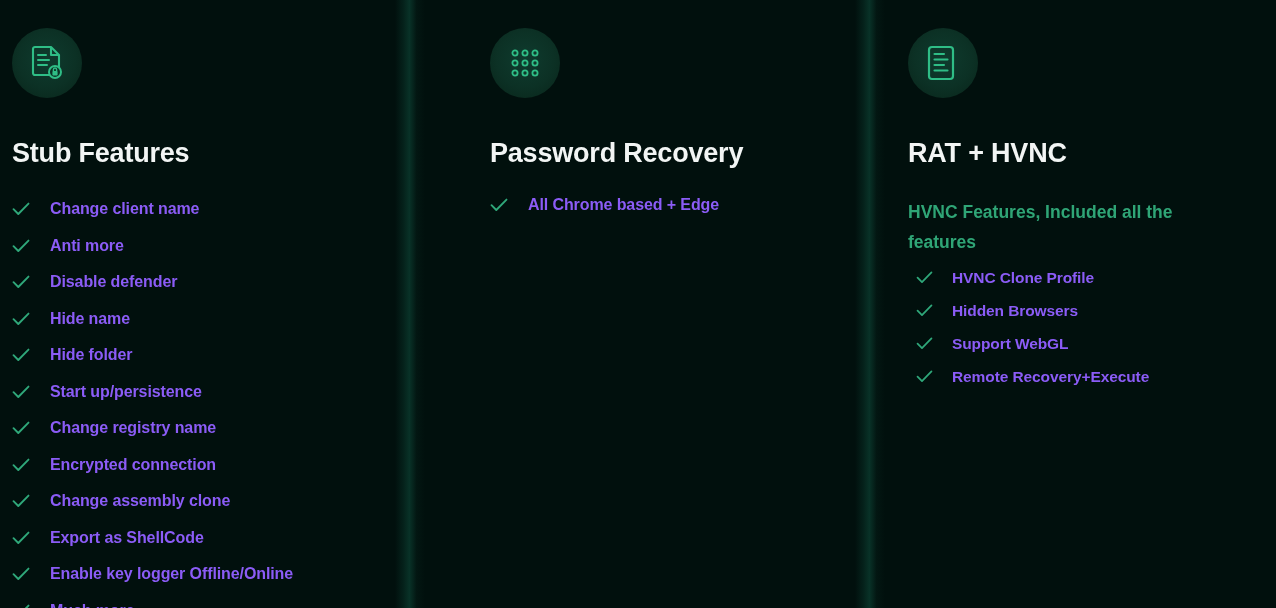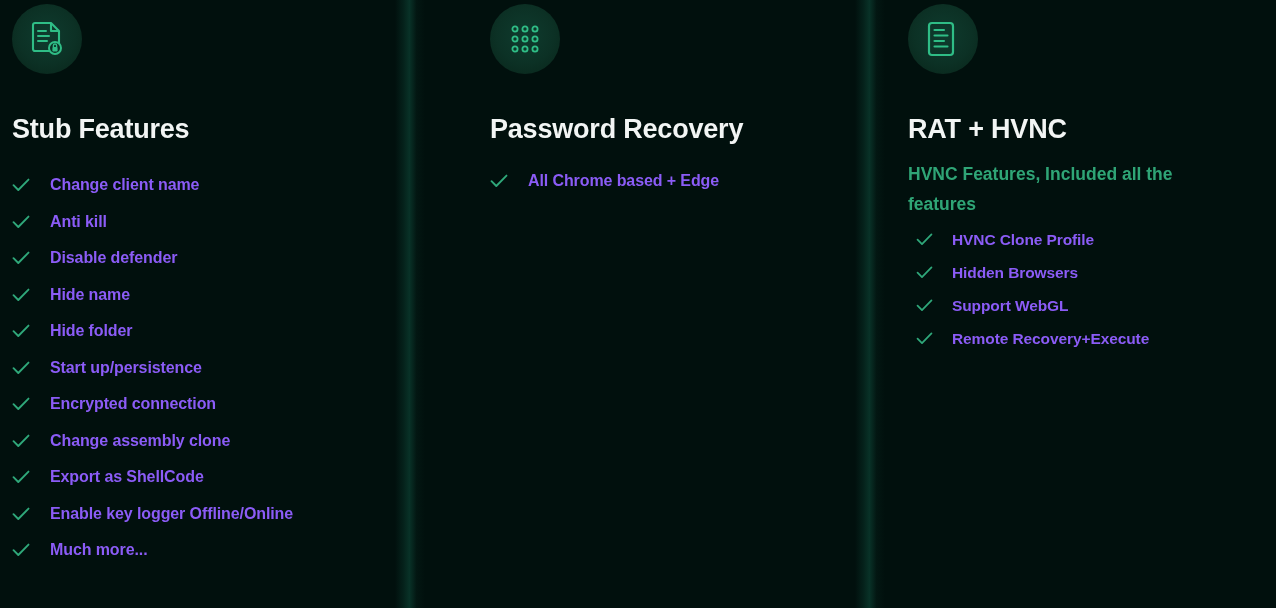--- a/index.html
+++ b/index.html
@@ -44,21 +44,21 @@
        rgba(8,48,38,0.55) 28%,
        rgba(10,56,44,0.85) 48%,
        rgba(6,34,27,0.35) 72%,
        rgba(1,16,13,0.0) 100%);
   }
 
   
   .col {
     position:relative;
     height:596px;
-    padding-top:0;
+    padding-top:24px;
   }
   .col-1 { width:420px; padding-left:12px; }
   .col-2 { width:460px; padding-left:70px; }
   .col-3 { width:396px; padding-left:28px; }
 
   
   .icon-badge {
     width:70px;
     height:70px;
     border-radius:50%;
@@ -78,21 +78,21 @@
     letter-spacing:-0.2px;
     margin-top:40px;
     white-space:nowrap;
   }
 
   .card-subtitle {
     color:#2fa576;
     font-size:17.5px;
     font-weight:bold;
     line-height:1.72;
-    margin-top:14px;
+    margin-top:28px;
     max-width:330px;
   }
 
   
   .feature-list {
     list-style:none;
     margin-top:22px;
   }
   .feature-list.tight { margin-top:4px; }
 
@@ -163,21 +163,21 @@
             </svg>
         </span>
         <span class="label">Change client name</span>
       </li>
       <li class="feature-item">
         <span class="check">
           <svg width="18" height="14" viewBox="0 0 18 14">
               <path d="M1.5 7.2 L6.3 12 L16.5 1.6" stroke="#2fa87a" stroke-width="1.9" fill="none" stroke-linecap="round" stroke-linejoin="round"></path>
             </svg>
         </span>
-        <span class="label">Anti kill</span>
+        <span class="label">Anti more</span>
       </li>
       <li class="feature-item">
         <span class="check">
           <svg width="18" height="14" viewBox="0 0 18 14">
               <path d="M1.5 7.2 L6.3 12 L16.5 1.6" stroke="#2fa87a" stroke-width="1.9" fill="none" stroke-linecap="round" stroke-linejoin="round"></path>
             </svg>
         </span>
         <span class="label">Disable defender</span>
       </li>
       <li class="feature-item">
@@ -196,20 +196,28 @@
         </span>
         <span class="label">Hide folder</span>
       </li>
       <li class="feature-item">
         <span class="check">
           <svg width="18" height="14" viewBox="0 0 18 14">
               <path d="M1.5 7.2 L6.3 12 L16.5 1.6" stroke="#2fa87a" stroke-width="1.9" fill="none" stroke-linecap="round" stroke-linejoin="round"></path>
             </svg>
         </span>
         <span class="label">Start up/persistence</span>
+      </li>
+      <li class="feature-item">
+        <span class="check">
+          <svg width="18" height="14" viewBox="0 0 18 14">
+              <path d="M1.5 7.2 L6.3 12 L16.5 1.6" stroke="#2fa87a" stroke-width="1.9" fill="none" stroke-linecap="round" stroke-linejoin="round"></path>
+            </svg>
+        </span>
+        <span class="label">Change registry name</span>
       </li>
       <li class="feature-item">
         <span class="check">
           <svg width="18" height="14" viewBox="0 0 18 14">
               <path d="M1.5 7.2 L6.3 12 L16.5 1.6" stroke="#2fa87a" stroke-width="1.9" fill="none" stroke-linecap="round" stroke-linejoin="round"></path>
             </svg>
         </span>
         <span class="label">Encrypted connection</span>
       </li>
       <li class="feature-item">

